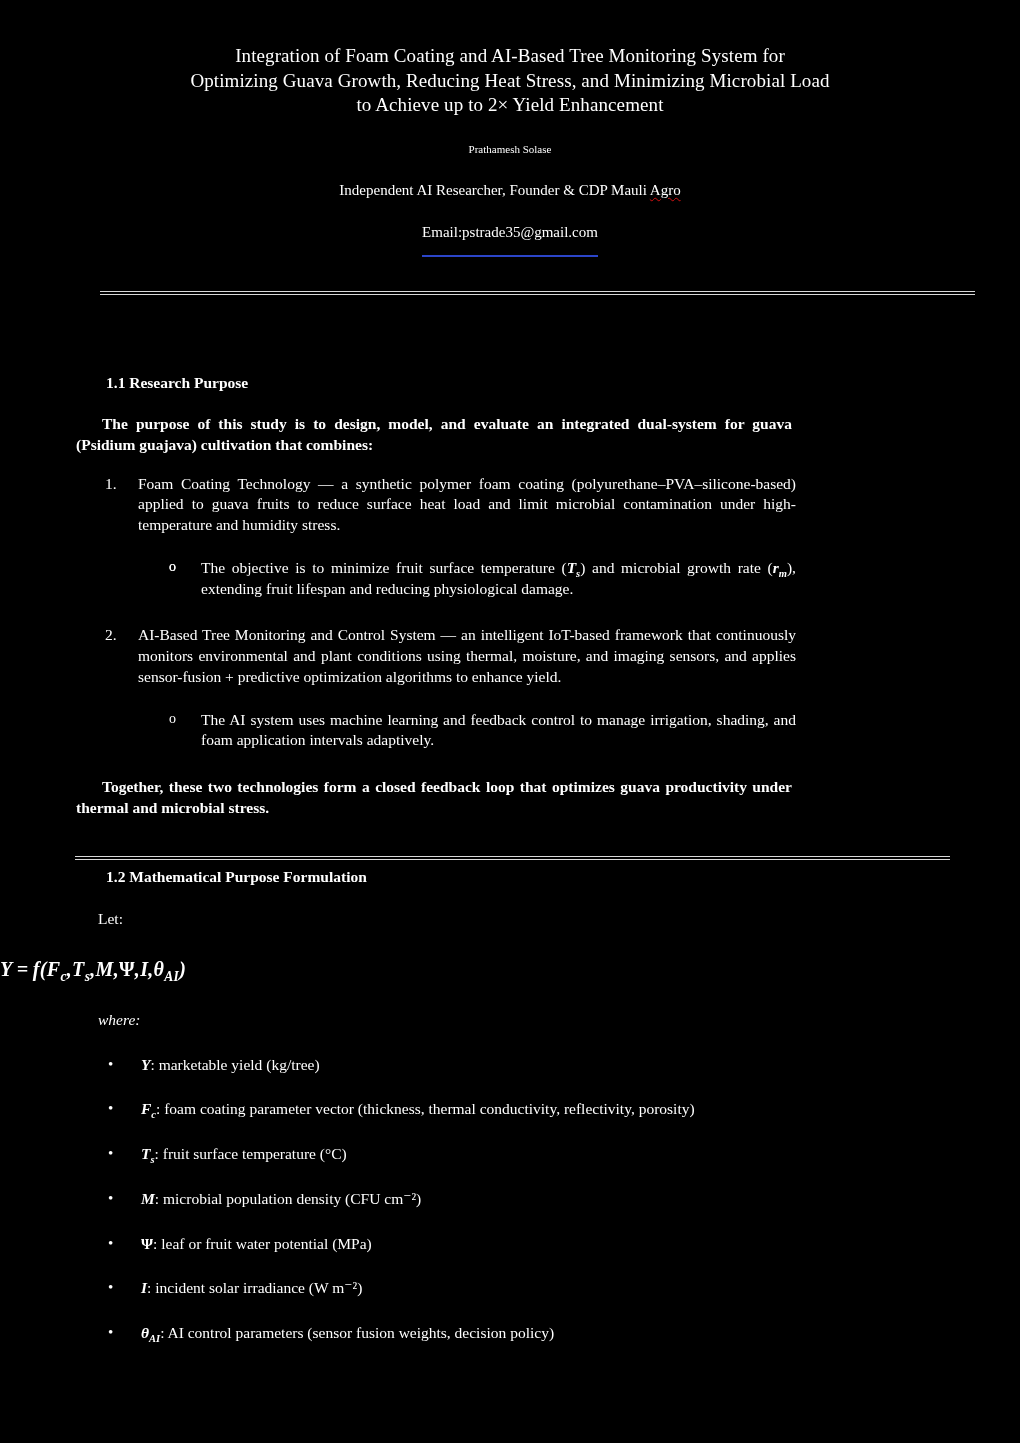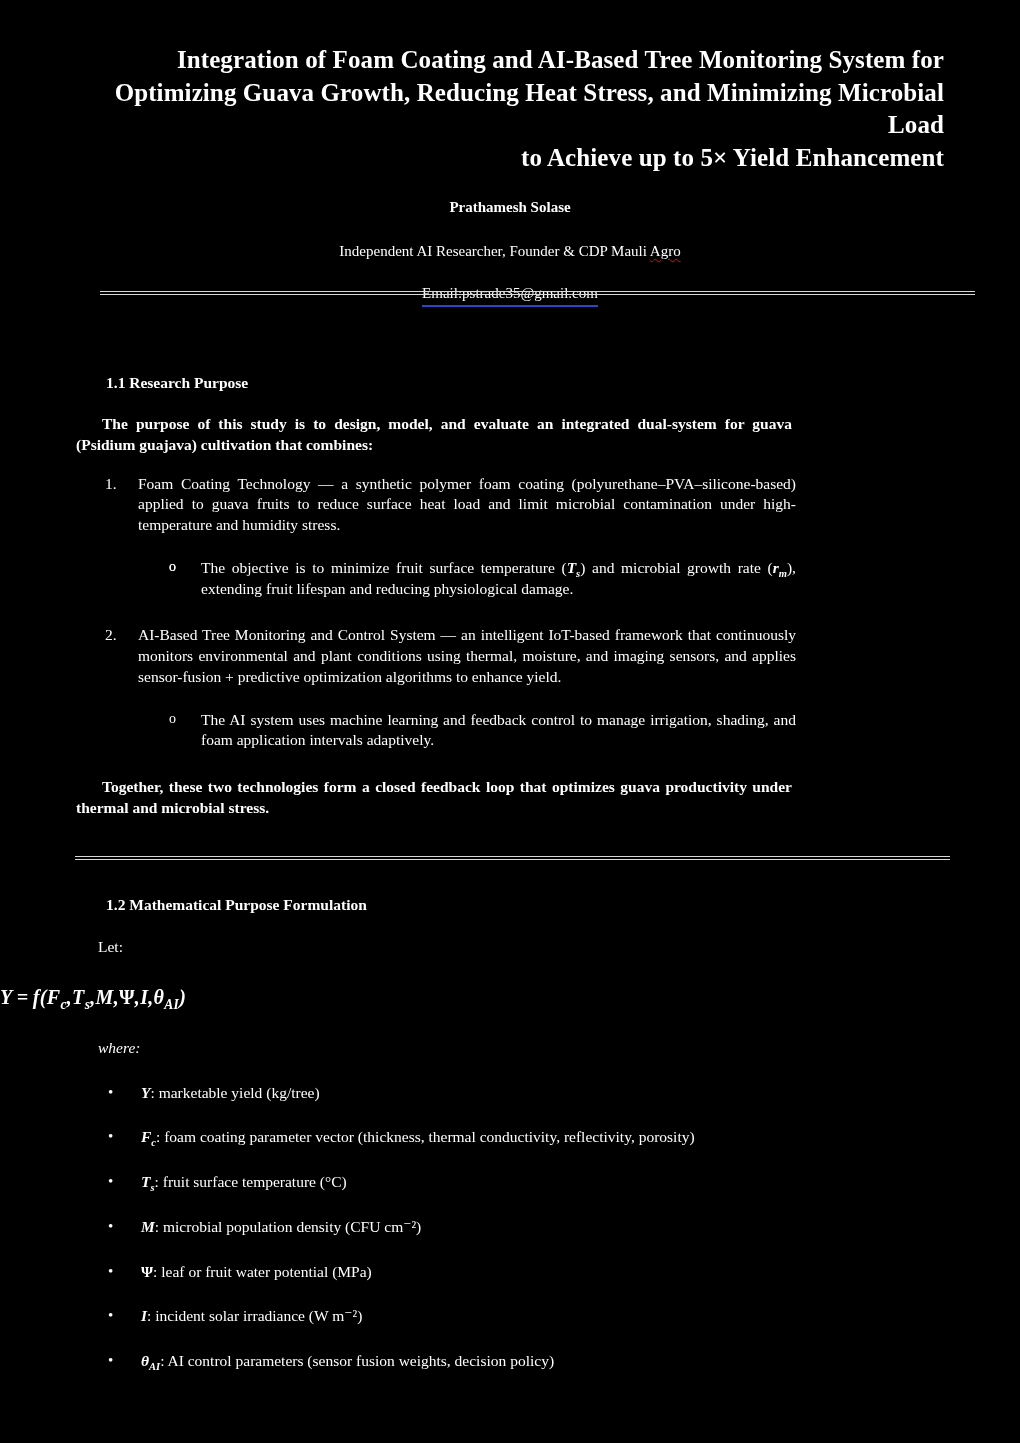--- a/index.html
+++ b/index.html
@@ -21,32 +21,32 @@
     width: 1020px;
     height: 1443px;
     box-sizing: border-box;
     padding: 0;
   }
 
   
   .title {
     margin: 0;
     padding: 44px 76px 0 76px;
-    text-align: right;
-    font-size: 25px;
-    font-weight: bold;
+    text-align: center;
+    font-size: 19px;
+    font-weight: normal;
     line-height: 1.30;
     letter-spacing: 0.1px;
   }
   .title .ln { display: block; }
 
   .author {
     text-align: center;
-    font-size: 15px;
-    font-weight: bold;
+    font-size: 11px;
+    font-weight: normal;
     margin-top: 25px;
   }
 
   .affiliation {
     text-align: center;
     font-size: 15px;
     margin-top: 27px;
   }
   .spell {
     text-decoration: underline;
@@ -58,21 +58,21 @@
 
   .email-line {
     text-align: center;
     font-size: 15px;
     margin-top: 25px;
   }
   .email-link {
     color: #ffffff;
     text-decoration: none;
     border-bottom: 2px solid #2b45c9;
-    padding-bottom: 4px;
+    padding-bottom: 15px;
   }
 
   
   .rule {
     position: absolute;
     height: 0;
     border-top: 1.3px solid #d8d8d8;
     border-bottom: 1.3px solid #d8d8d8;
     box-sizing: content-box;
     height: 2px;
@@ -191,21 +191,21 @@
   }
 </style>
 </head>
 <body>
 
 <div class="page">
 
   <div class="title">
     <span class="ln">Integration of Foam Coating and AI-Based Tree Monitoring System for</span>
     <span class="ln">Optimizing Guava Growth, Reducing Heat Stress, and Minimizing Microbial Load</span>
-    <span class="ln">to Achieve up to 5× Yield Enhancement</span>
+    <span class="ln">to Achieve up to 2× Yield Enhancement</span>
   </div>
 
   <div class="author">Prathamesh Solase</div>
 
   <div class="affiliation"><span>Independent AI Researcher, Founder &amp; CDP Mauli </span><span class="spell">Agro</span></div>
 
   <div class="email-line"><span class="email-link"><span>Email:</span><span>pstrade35@gmail.com</span></span></div>
 
   <div class="rule rule-1"></div>
 
@@ -243,21 +243,21 @@
           <span>The AI system uses machine learning and feedback control to manage irrigation, shading, and foam application intervals adaptively.</span>
         </li>
       </ul>
     </ol>
 
     <p class="para" style="margin-top:26px;">Together, these two technologies form a closed feedback loop that optimizes guava productivity under thermal and microbial stress.</p>
   </div>
 
   <div class="rule rule-2"></div>
 
-  <div style="position:absolute; top:896px; left:0; width:1020px;">
+  <div style="position:absolute; top:868px; left:0; width:1020px;">
 
     <div class="sec-head">1.2 Mathematical Purpose Formulation</div>
 
     <div class="lead" style="margin-top:23px;">Let:</div>
 
     <div class="formula"><span>Y</span> <span>=</span> <span>f</span><span>(</span><span><span>F</span><sub>c</sub></span>,<span><span>T</span><sub>s</sub></span>,<span><span>M</span></span>,<span class="varu"><span>Ψ</span></span>,<span><span>I</span></span>,<span><span>θ</span><sub>AI</sub></span><span>)</span></div>
 
     <div class="lead" style="margin-top:29px;font-style:italic;">where:</div>
 
     <ul class="bul-list">

